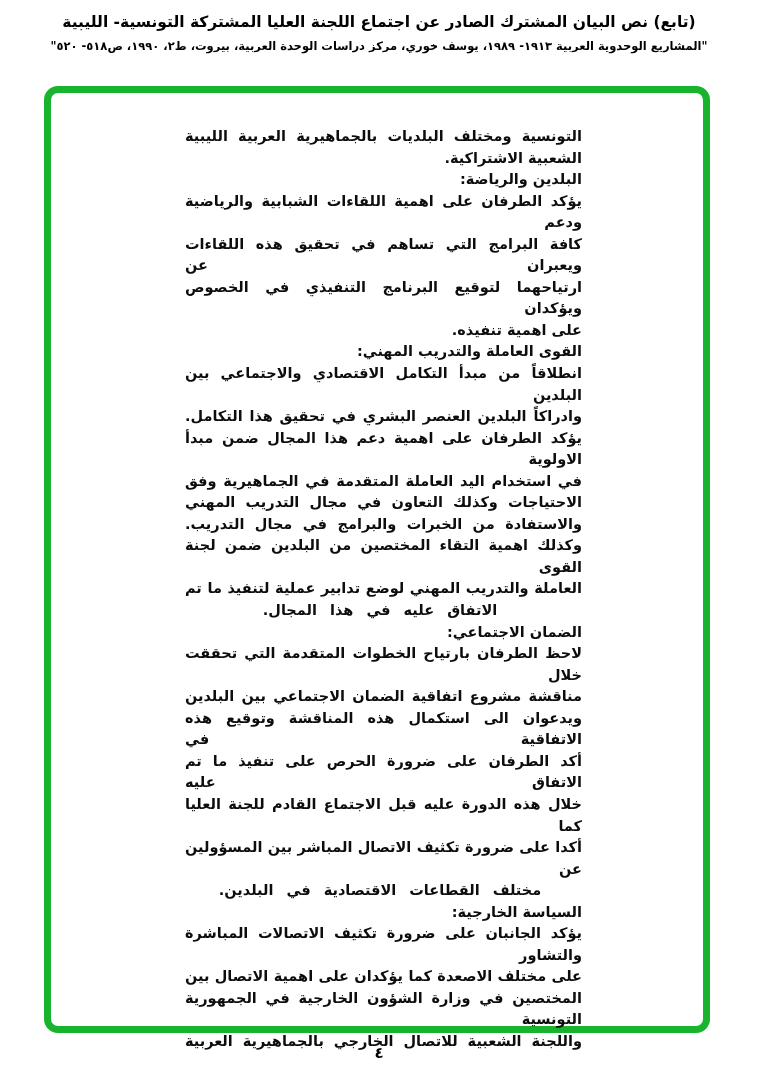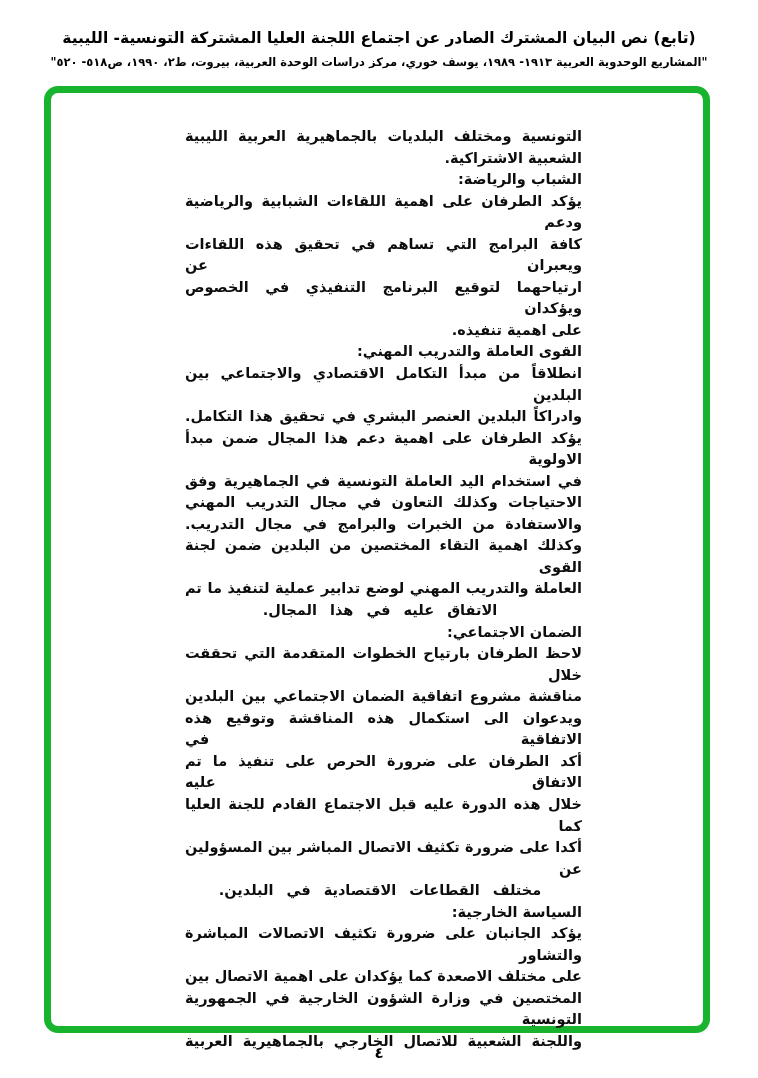--- a/index.html
+++ b/index.html
@@ -11,21 +11,21 @@
   .page {
     position: relative;
     width: 758px;
     height: 1078px;
     background: #ffffff;
     direction: rtl;
     overflow: hidden;
   }
   .doc-header {
     position: absolute;
-    top: 26px;
+    top: 10px;
     left: 0;
     width: 100%;
     text-align: center;
     color: #000000;
   }
   .doc-title {
     font-size: 15.5px;
     font-weight: 700;
     letter-spacing: 0;
     line-height: 24px;
@@ -90,30 +90,30 @@
   <header class="doc-header">
     <div class="doc-title">(تابع) نص البيان المشترك الصادر عن اجتماع اللجنة العليا المشتركة التونسية- الليبية</div>
     <div class="doc-citation">"المشاريع الوحدوية العربية ١٩١٣- ١٩٨٩، يوسف خوري، مركز دراسات الوحدة العربية، بيروت، ط٢، ١٩٩٠، ص٥١٨- ٥٢٠"</div>
   </header>
 
   <div class="content-frame" style="border-color: rgb(24, 180, 46);"></div>
 
   <div class="body-column" id="body-lines" style="color: rgb(13, 13, 13);">
       <div class="text-line justify">التونسية ومختلف البلديات بالجماهيرية العربية الليبية</div>
       <div class="text-line right">الشعبية الاشتراكية.</div>
-      <div class="text-line right">الشباب والرياضة:</div>
+      <div class="text-line right">البلدين والرياضة:</div>
       <div class="text-line justify">يؤكد الطرفان على اهمية اللقاءات الشبابية والرياضية ودعم</div>
       <div class="text-line justify">كافة البرامج التي تساهم في تحقيق هذه اللقاءات ويعبران عن</div>
       <div class="text-line justify">ارتياحهما لتوقيع البرنامج التنفيذي في الخصوص ويؤكدان</div>
       <div class="text-line right">على اهمية تنفيذه.</div>
       <div class="text-line right">القوى العاملة والتدريب المهني:</div>
       <div class="text-line justify">انطلاقاً من مبدأ التكامل الاقتصادي والاجتماعي بين البلدين</div>
       <div class="text-line justify">وادراكاً البلدين العنصر البشري في تحقيق هذا التكامل.</div>
       <div class="text-line justify">يؤكد الطرفان على اهمية دعم هذا المجال ضمن مبدأ الاولوية</div>
-      <div class="text-line justify">في استخدام اليد العاملة التونسية في الجماهيرية وفق</div>
+      <div class="text-line justify">في استخدام اليد العاملة المتقدمة في الجماهيرية وفق</div>
       <div class="text-line justify">الاحتياجات وكذلك التعاون في مجال التدريب المهني</div>
       <div class="text-line justify">والاستفادة من الخبرات والبرامج في مجال التدريب.</div>
       <div class="text-line justify">وكذلك اهمية التقاء المختصين من البلدين ضمن لجنة القوى</div>
       <div class="text-line justify">العاملة والتدريب المهني لوضع تدابير عملية لتنفيذ ما تم</div>
       <div class="text-line right-spread">الاتفاق عليه في هذا المجال.</div>
       <div class="text-line right">الضمان الاجتماعي:</div>
       <div class="text-line justify">لاحظ الطرفان بارتياح الخطوات المتقدمة التي تحققت خلال</div>
       <div class="text-line justify">مناقشة مشروع اتفاقية الضمان الاجتماعي بين البلدين</div>
       <div class="text-line justify">ويدعوان الى استكمال هذه المناقشة وتوقيع هذه الاتفاقية في</div>
       <div class="text-line justify">أكد الطرفان على ضرورة الحرص على تنفيذ ما تم الاتفاق عليه</div>

